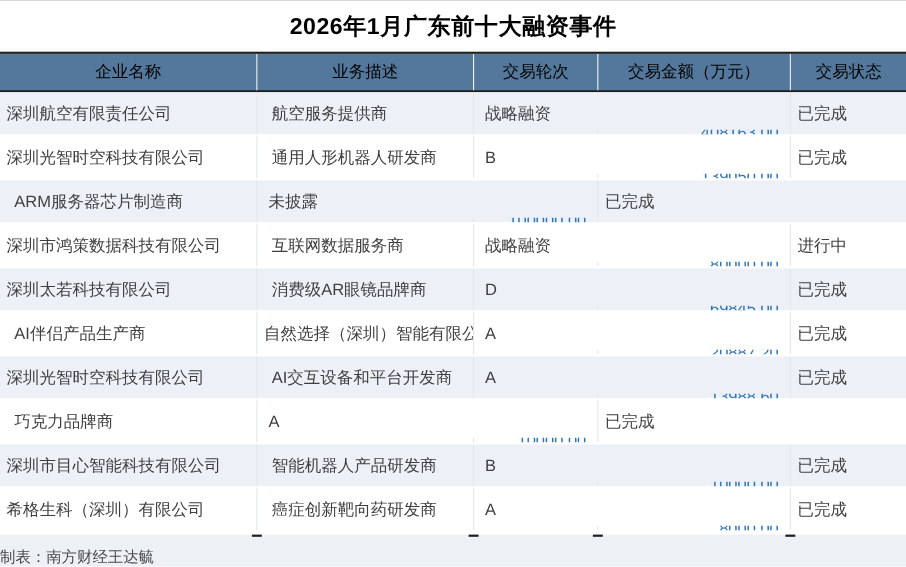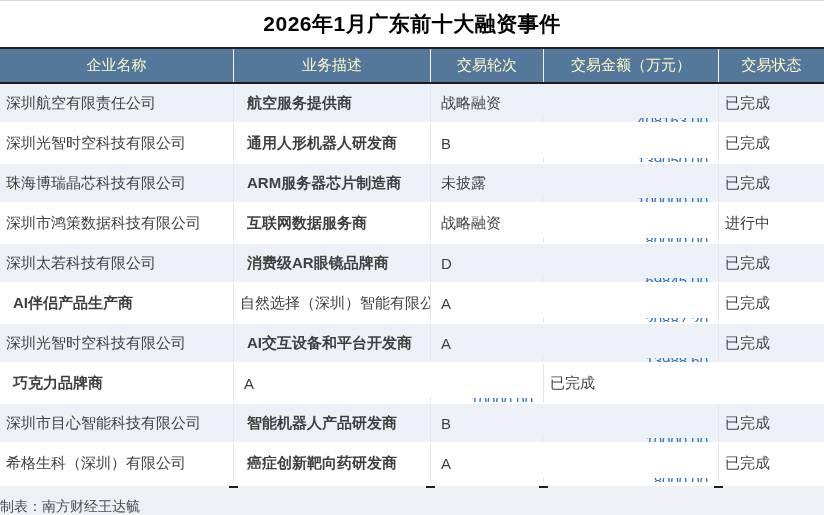--- a/index.html
+++ b/index.html
@@ -37,42 +37,42 @@
   .grid-row{
     display:grid;
     grid-template-columns:233px 197px 113px 175px 106px;
   }
   .thead{
     background:var(--header-bg);
     height:35px;
     border-bottom:2px solid var(--line-black);
   }
   .th{
-    color:#fef9c3;font-size:15px;
+    color:#000000;font-size:15px;
     display:flex;align-items:center;justify-content:center;
     border-left:1px solid rgba(255,255,255,0.9);
     white-space:nowrap;overflow:hidden;
   }
   .th:first-child{border-left:none;}
   .tbody{background:#fff;}
   .tr{
     height:40px;
     border-bottom:2px solid #fff;
     background:#fff;
   }
   .tr.stripe{background:var(--stripe-bg);}
   .td{
     display:flex;align-items:center;
     font-size:15px;color:var(--body-text);
     border-left:1px solid var(--cell-border);
     white-space:nowrap;overflow:hidden;text-align:center;
   }
   .td:first-child{border-left:none;}
   .td.company{padding-left:6px;}
-  .td.business{padding-left:13px;font-weight:bold;}
+  .td.business{padding-left:13px;}
   .td.round{padding-left:10px;}
   .td.amount{
     justify-content:flex-end;padding-right:10px;
     color:var(--amount-text);
     font-size:15px;
     margin-top:34px;
   }
   .td.status{padding-left:6px;}
   .footer-band{
     margin-top:2px;
@@ -119,21 +119,20 @@
       <div class="td status">已完成</div>
     </div>
       <div class="grid-row tr">
       <div class="td company">深圳光智时空科技有限公司</div>
       <div class="td business">通用人形机器人研发商</div>
       <div class="td round">B</div>
       <div class="td amount">139050.00</div>
       <div class="td status">已完成</div>
     </div>
       <div class="grid-row tr stripe">
-      <div class="td company">珠海博瑞晶芯科技有限公司</div>
       <div class="td business">ARM服务器芯片制造商</div>
       <div class="td round">未披露</div>
       <div class="td amount">100000.00</div>
       <div class="td status">已完成</div>
     </div>
       <div class="grid-row tr">
       <div class="td company">深圳市鸿策数据科技有限公司</div>
       <div class="td business">互联网数据服务商</div>
       <div class="td round">战略融资</div>
       <div class="td amount">80000.00</div>

